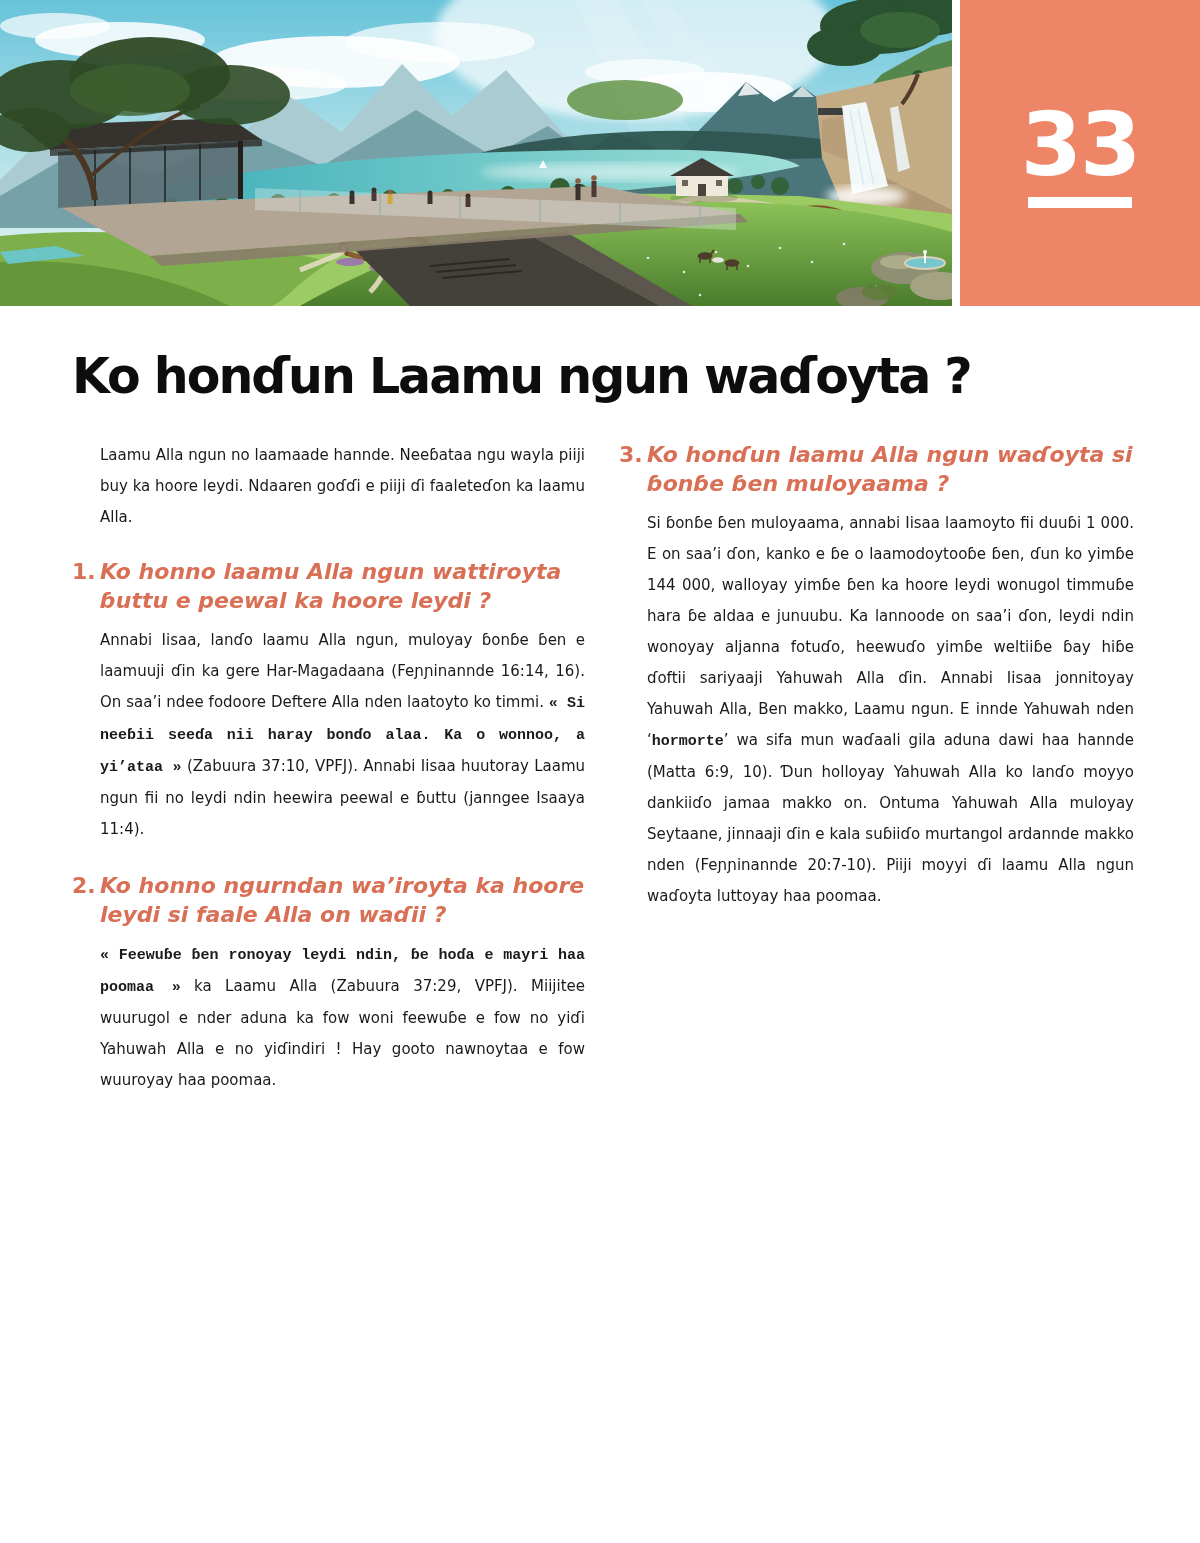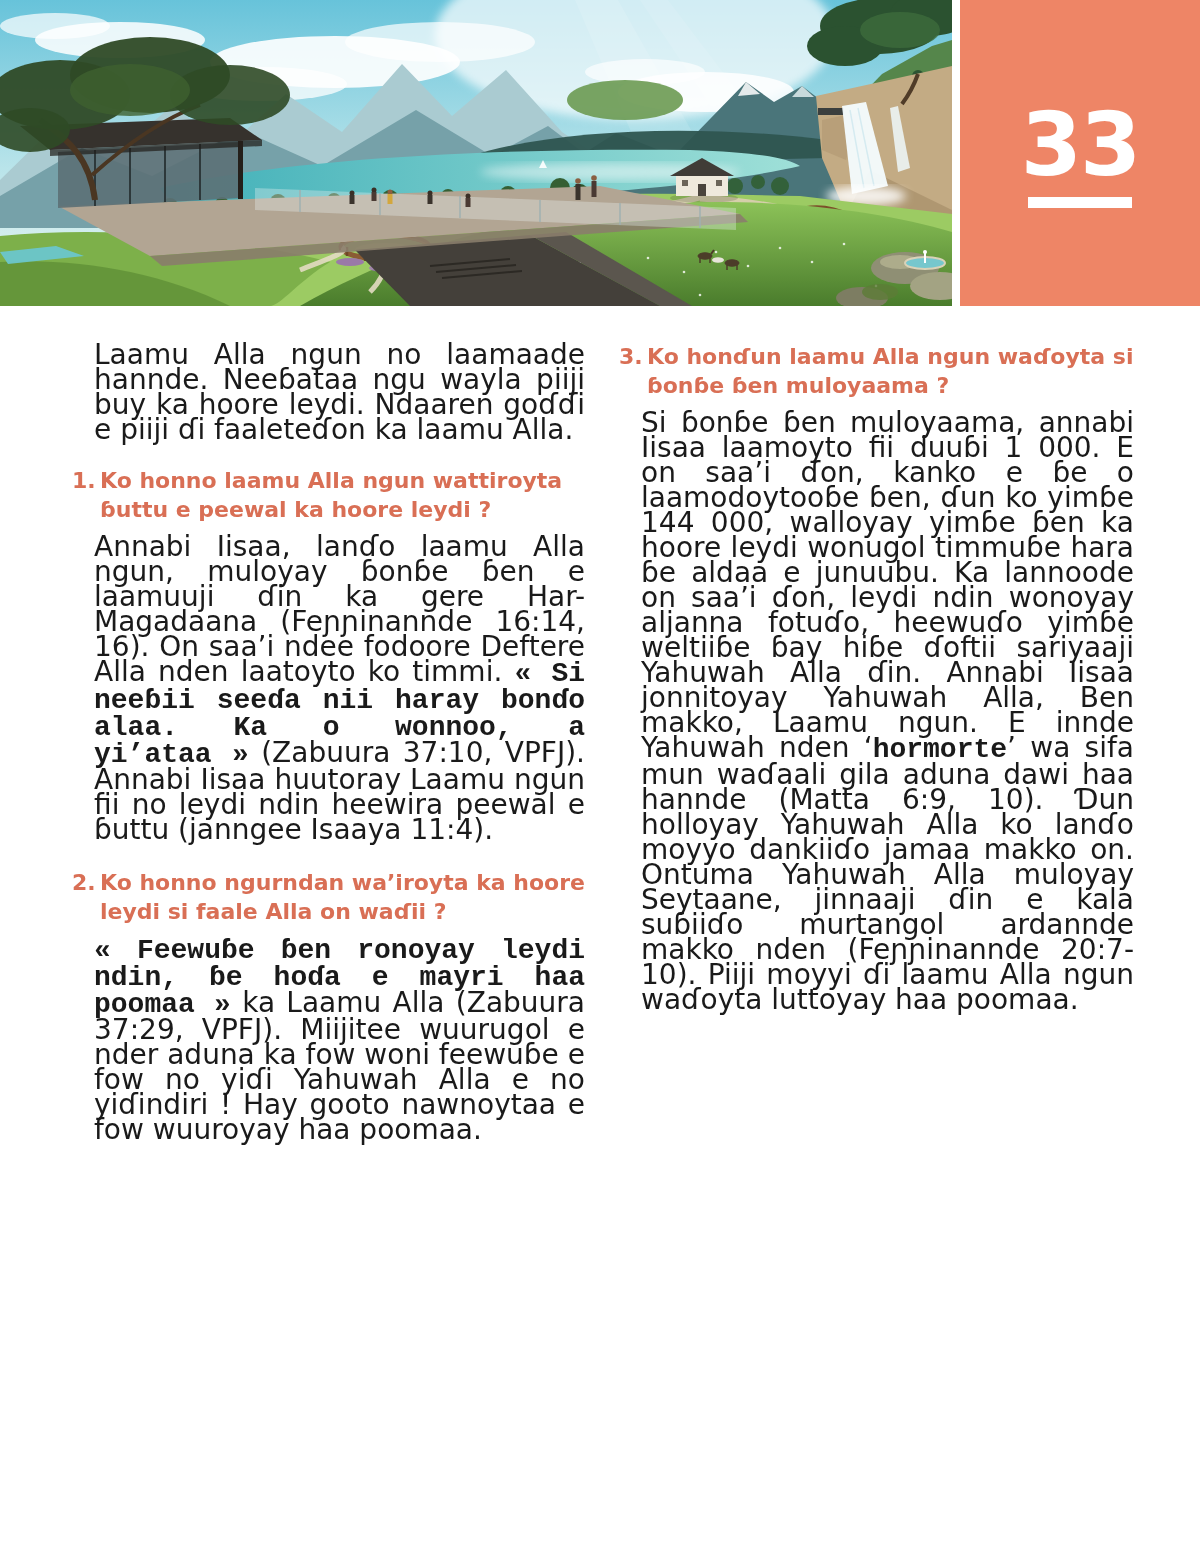--- a/index.html
+++ b/index.html
@@ -22,28 +22,28 @@
   
   .page-title{
     margin:44px 66px 0 72px;font-size:49px;font-weight:700;letter-spacing:-2px;
     color:#0d0d0d;line-height:1.1;
   }
   
   .cols{display:flex;gap:34px;margin:36px 66px 0 72px;}
   .col-left{width:513px;flex:0 0 auto;}
   .col-right{width:515px;flex:0 0 auto;}
   .para{
-    font-size:28px;line-height:25px;text-align:justify;margin:0 0 24px 22px;
+    font-size:15px;line-height:31px;text-align:justify;margin:0 0 24px 28px;
   }
   .q-head{
     display:flex;color:var(--heading,#d96f55);font-weight:700;
     font-size:22px;line-height:29px;margin:0 0 10px 0;
   }
   .q-num{flex:0 0 28px;}
-  .q-title{flex:1 1 auto;}
+  .q-title{flex:1 1 auto;font-style:italic;}
   .q-body{margin-bottom:26px;}
   .b{font-weight:700;font-family:Liberation Mono, monospace;}
   .i{}
 </style>
 </head>
 <body>
 
 <div class="page">
 
   <div class="hero-row">
@@ -295,20 +295,21 @@
         </g>
       </g>
     </svg>
 
     <div class="chapter-badge">
       <div class="chapter-number">33</div>
       <div class="chapter-underline"></div>
     </div>
   </div>
 
+  <h1 class="page-title">Ko honɗun Laamu ngun waɗoyta&nbsp;?</h1>
 
   <div class="cols">
     <div class="col-left">
       <p class="para">Laamu Alla ngun no laamaade hannde. Neeɓataa ngu wayla piiji buy ka hoore leydi. Ndaaren goɗɗi e piiji ɗi faaleteɗon ka laamu Alla.</p>
 
       <div>
         <div class="q-head">
           <span class="q-num">1.</span>
           <span class="q-title">Ko honno laamu Alla ngun wattiroyta ɓuttu e peewal ka hoore leydi&nbsp;?</span>
         </div>

